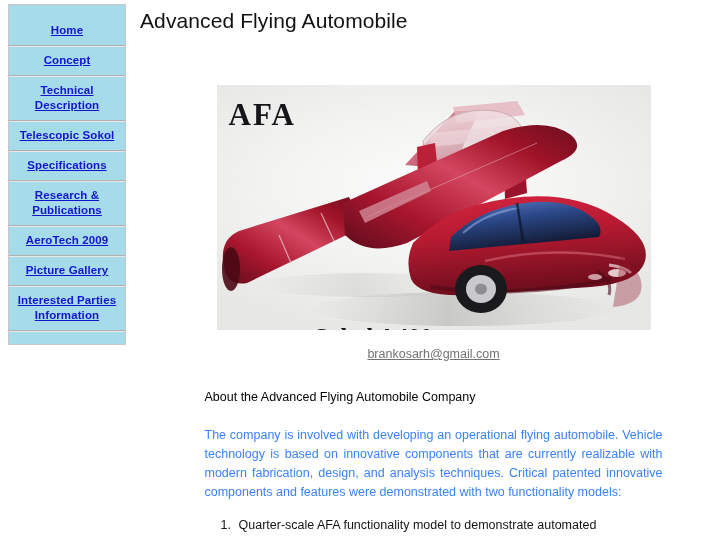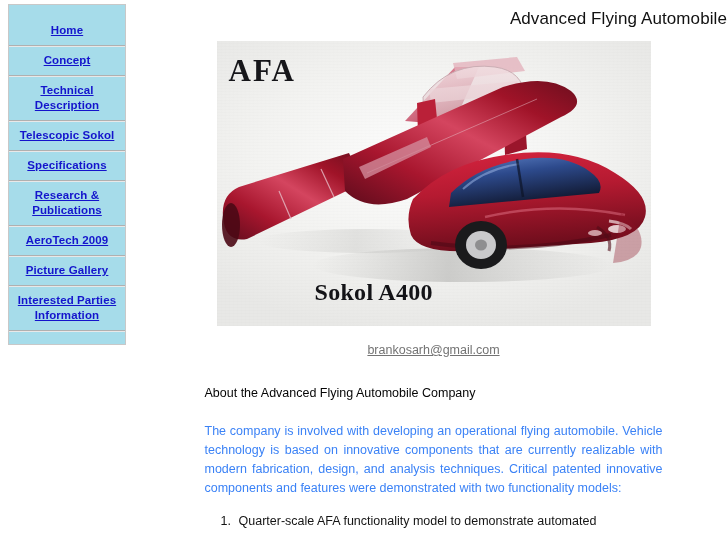--- a/index.html
+++ b/index.html
@@ -63,42 +63,43 @@
 
   
   .main {
     position: absolute;
     left: 140px;
     top: 0;
     width: 587px;
     height: 545px;
   }
   .page-title {
-    text-align: right;
-    font-size: 17px;
+    text-align: left;
+    font-size: 21px;
     font-weight: normal;
     color: #111111;
     margin: 9px 0 0 0;
     padding: 0;
     letter-spacing: 0.1px;
   }
 
   
   .hero-wrap {
     margin: 12px auto 0 auto;
     width: 434px;
     height: 285px;
     position: relative;
   }
   .hero {
     position: absolute;
     inset: 0;
     background:
       radial-gradient(ellipse 70% 60% at 48% 42%, #fdfdfd 0%, #f3f3f1 55%, #e8e8e6 100%);
     overflow: hidden;
+    margin-top: 40px;
   }
   .hero-noise {
     position: absolute;
     inset: 0;
     opacity: .35;
     background-image:
       repeating-linear-gradient(0deg, rgba(0,0,0,.025) 0 1px, transparent 1px 3px),
       repeating-linear-gradient(90deg, rgba(0,0,0,.02) 0 1px, transparent 1px 4px);
   }
   .hero-logo {

